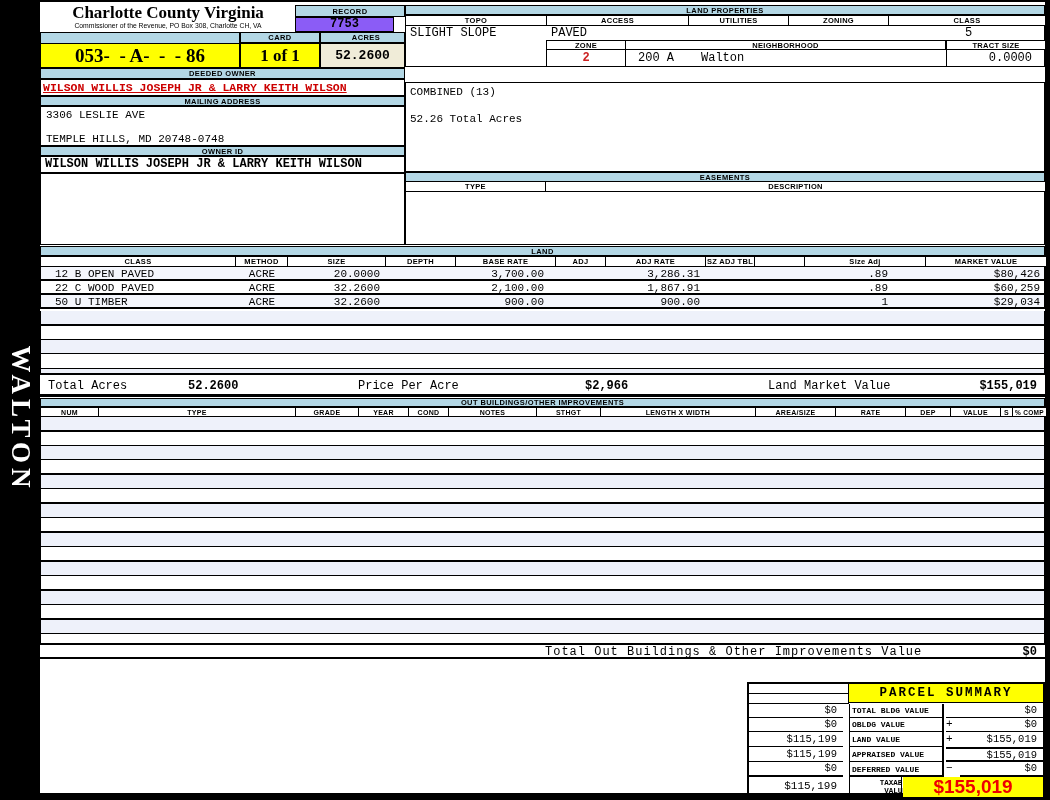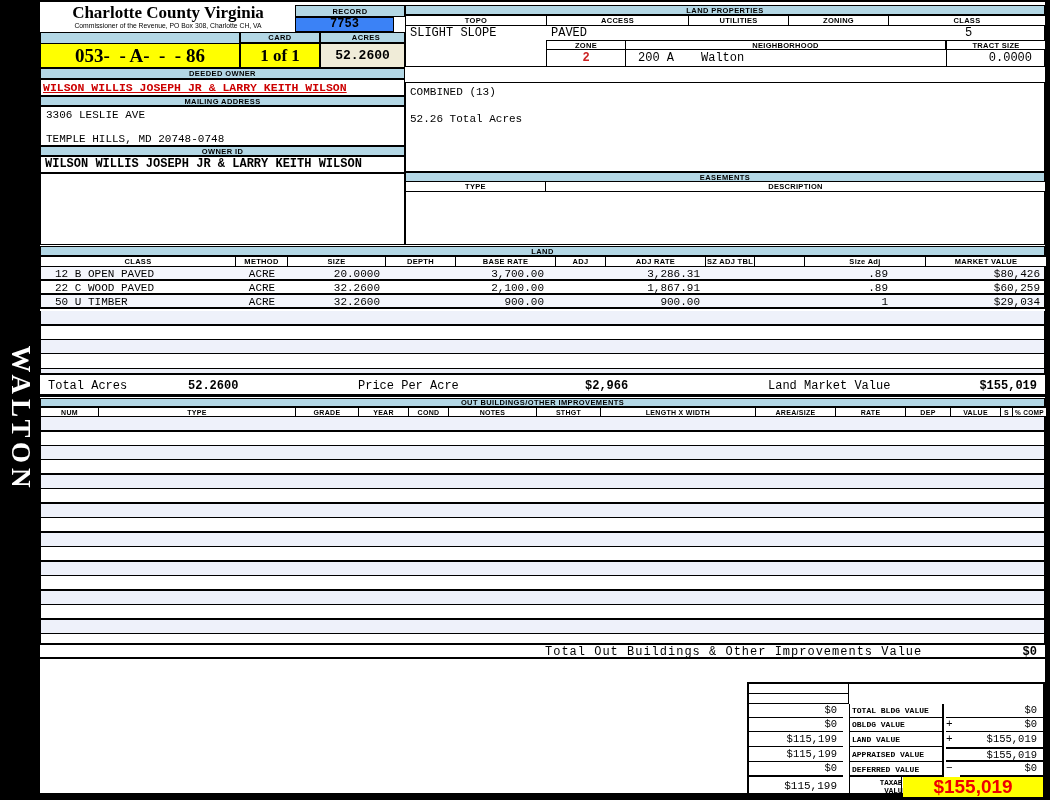--- a/index.html
+++ b/index.html
@@ -48,21 +48,21 @@
   <div class="sheet"></div>
 
   <div class="vertical-label">WALTON</div>
 
   <div class="abs" style="left:42px; top:3px; width:252px; height:29px; text-align:center;">
     <div style="font-family:'Liberation Serif','DejaVu Serif',serif; font-weight:bold; font-size:17px; line-height:19px;">Charlotte County Virginia</div>
     <div style="font-family:'Liberation Sans',sans-serif; font-size:6.8px; line-height:8px;">Commissioner of the Revenue, PO Box 308, Charlotte CH, VA</div>
   </div>
 
   <div class="abs bar" style="left:295px; top:5px; width:110px; height:12px;">RECORD</div>
-  <div class="abs box c" style="left:295px; top:17px; width:99px; height:15px; background:#3b82f6; font-weight:bold; font-size:12px; line-height:13px;">7753</div>
+  <div class="abs box c" style="left:295px; top:17px; width:99px; height:15px; background:#8b5cf6; font-weight:bold; font-size:12px; line-height:13px;">7753</div>
 
   <div class="abs bar" style="left:40px; top:32px; width:200px; height:26px;">MAP NUMBER</div>
   <div class="abs bar" style="left:240px; top:32px; width:80px; height:11px;">CARD</div>
   <div class="abs bar" style="left:320px; top:32px; width:85px; height:11px;padding-left:7px;">ACRES</div>
 
   <div class="abs box c pre" style="left:40px; top:43px; width:200px; height:25px; background:#ffff00; font-family:'Liberation Serif',serif; font-weight:bold; font-size:19px; line-height:23px;">053-  - A-  -  - 86</div>
   <div class="abs box c" style="left:240px; top:43px; width:80px; height:25px; background:#ffff00; font-family:'Liberation Serif',serif; font-weight:bold; font-size:17px; line-height:23px;">1 of 1</div>
   <div class="abs box c" style="left:320px; top:43px; width:85px; height:25px; background:#f0ecd8; font-weight:bold; font-size:13px; line-height:23px;">52.2600</div>
 
   <div class="abs bar" style="left:40px; top:68px; width:365px; height:11px;">DEEDED OWNER</div>
@@ -198,20 +198,21 @@
   <div class="abs bands" style="left:40px; top:417px; width:1005px; height:226px;"></div>
   <div class="abs" style="left:40px; top:643px; width:1005px; height:16px; background:#fff; border-top:2px solid #000; border-bottom:2px solid #000; font-size:12px; line-height:14px;">
     <span class="abs" style="left:505px; letter-spacing:1px;">Total Out Buildings &amp; Other Improvements Value</span>
     <span class="abs" style="right:8px; font-weight:bold;">$0</span>
   </div>
 
   <div class="abs" style="left:747px; top:682px; width:298px; height:113px; border:2px solid #000; background:#fff;">
 
     <div class="abs" style="left:0; top:0; width:100px; height:10px; border-right:1px solid #000; border-bottom:1px solid #000;"></div>
     <div class="abs" style="left:0; top:10px; width:100px; height:10px; border-right:1px solid #000; border-bottom:1px solid #000;"></div>
+    <div class="abs c" style="left:100px; top:0; width:194px; height:19px; background:#ffff00; border-bottom:1px solid #000; font-weight:bold; font-size:12.5px; letter-spacing:2px; line-height:19px;">PARCEL SUMMARY</div>
 
     <div class="abs r" style="left:0; top:20px; width:94px; height:14px; border-bottom:1px solid #000; font-size:10.5px; line-height:13px;">$0</div>
     <div class="abs ps-label" style="left:100px; top:20px; width:95px; height:14px; border-left:1px solid #000; border-bottom:1px solid #000; border-right:2px solid #000; padding:2px 0 0 2px; box-sizing:border-box;">TOTAL BLDG VALUE</div>
     <div class="abs r" style="left:197px; top:20px; width:97px; height:14px; border-bottom:1px solid #000; font-size:10.5px; line-height:13px; box-sizing:border-box;">$0</div>
 
     <div class="abs r" style="left:0; top:34px; width:94px; height:14px; border-bottom:1px solid #000; font-size:10.5px; line-height:13px;">$0</div>
     <div class="abs ps-label" style="left:100px; top:34px; width:95px; height:14px; border-left:1px solid #000; border-bottom:1px solid #000; border-right:2px solid #000; padding:2px 15px 0 2px; box-sizing:border-box;">OBLDG VALUE</div>
     <div class="abs" style="left:197px; top:34px; width:14px; height:14px; font-size:11px; line-height:13px;">+</div>
     <div class="abs r" style="left:211px; top:34px; width:83px; height:14px; border-bottom:1px solid #000; font-size:10.5px; line-height:13px;">$0</div>
     <div class="abs" style="left:197px; top:34px; width:97px; height:14px; border-bottom:1px solid #000;"></div>

